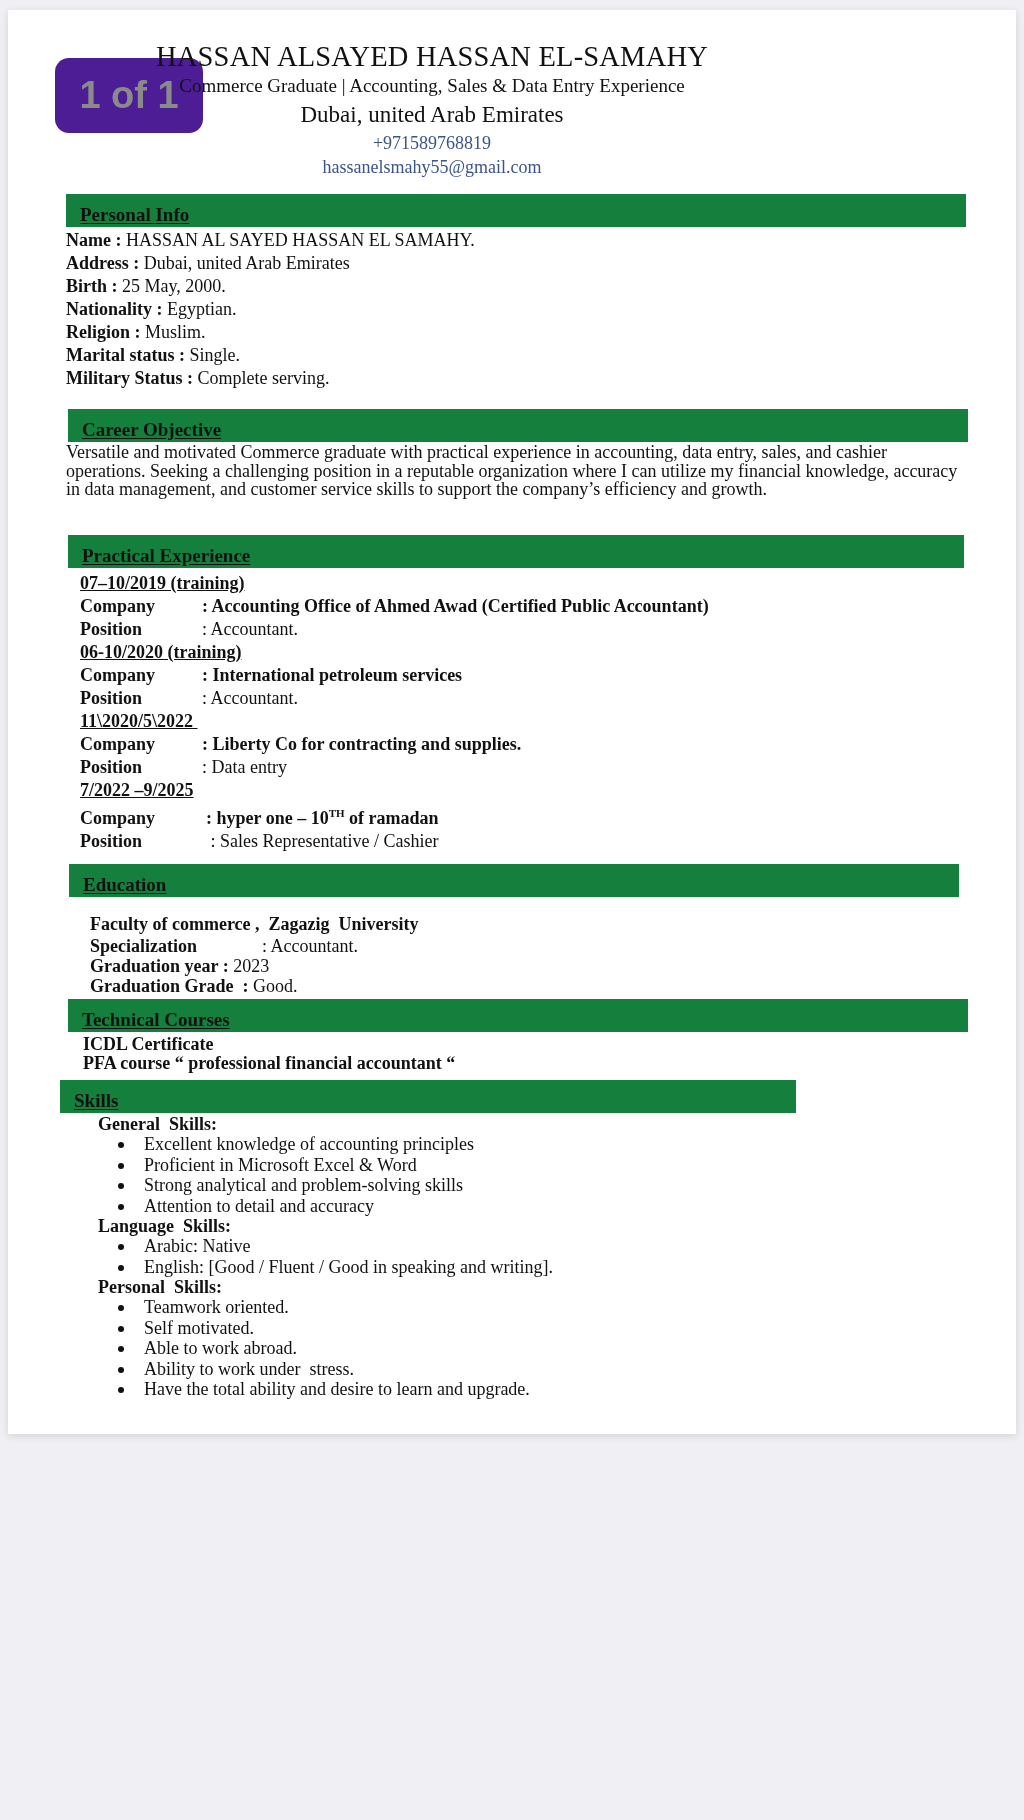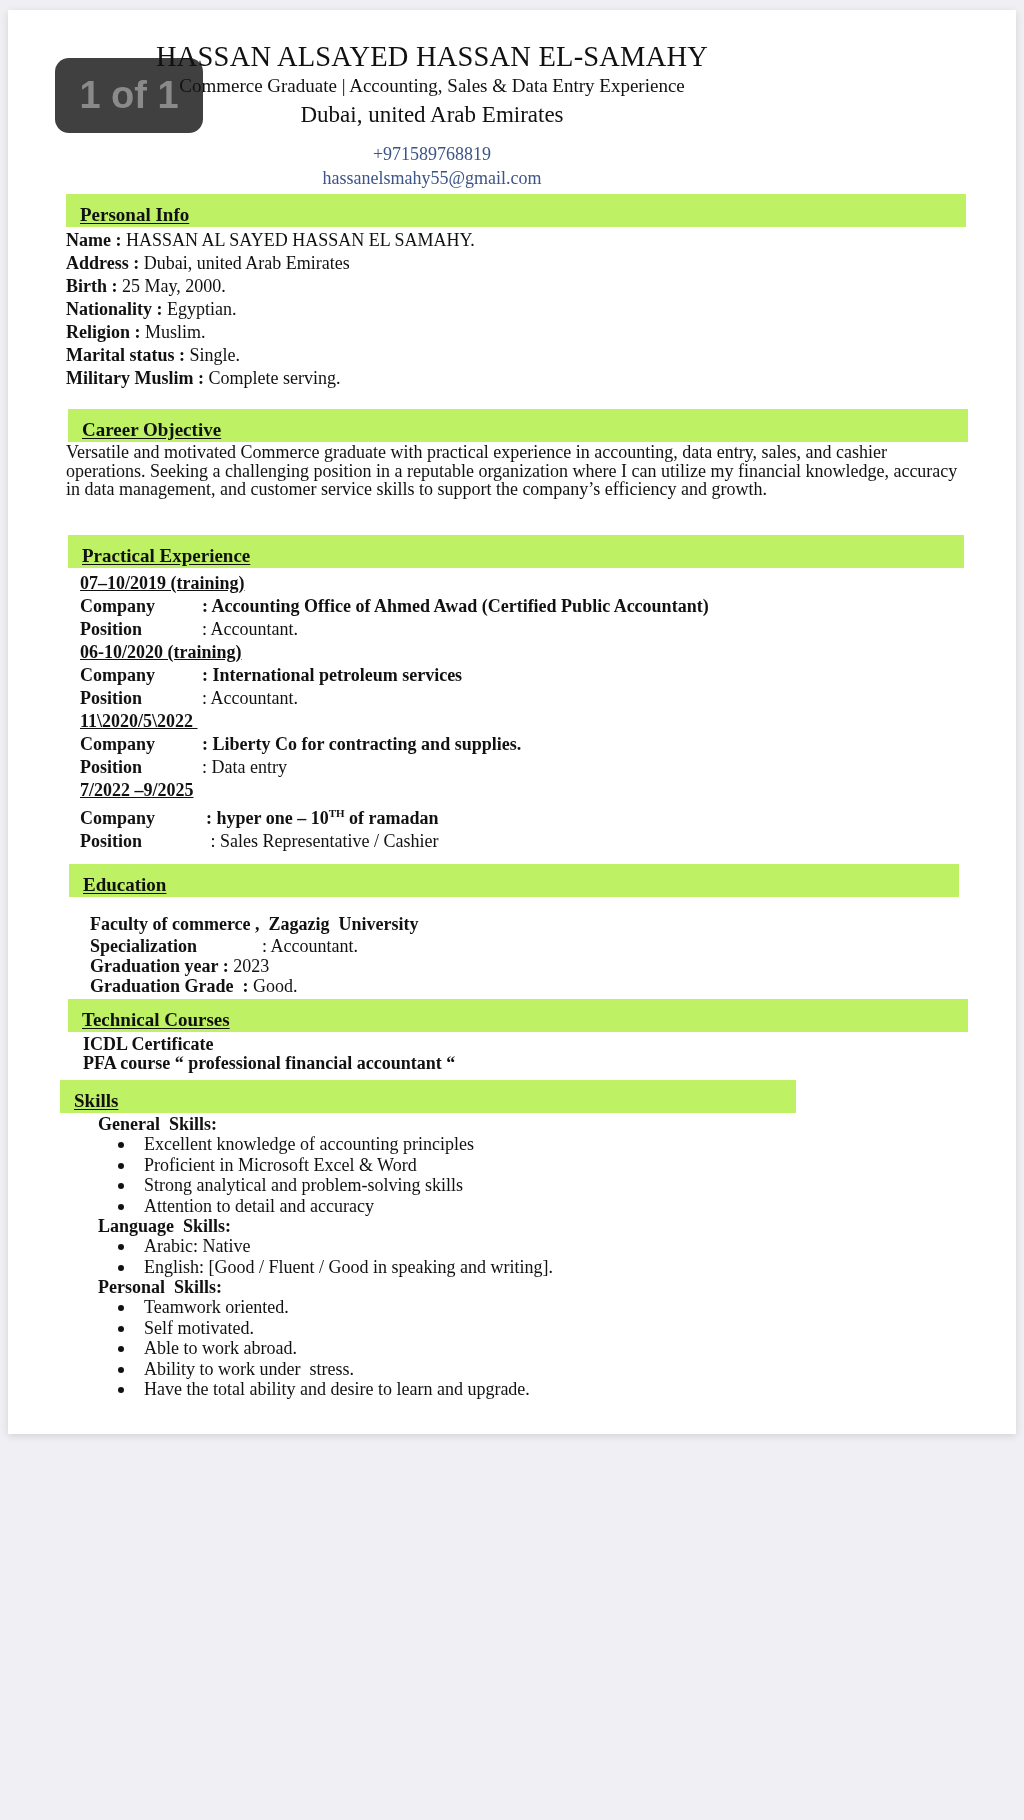--- a/index.html
+++ b/index.html
@@ -5,35 +5,35 @@
   * { box-sizing: border-box; margin: 0; padding: 0; }
   html, body { width: 1024px; height: 1820px; background: #efeff4; overflow: hidden; }
   body { font-family: "Liberation Serif", "DejaVu Serif", serif; color: #111; position: relative; }
 
   .page {
     position: absolute; left: 8px; top: 10px; width: 1008px; height: 1424px;
     background: #fff; box-shadow: 0 2px 8px rgba(0,0,0,0.12);
   }
   .page-badge {
     position: absolute; left: 47px; top: 48px; width: 148px; height: 75px;
-    background: #404040; border-radius: 14px;
+    background: #4c1d95; border-radius: 14px;
     display: flex; align-items: center; justify-content: center;
     font-family: "Liberation Sans", "DejaVu Sans", sans-serif;
     font-weight: bold; font-size: 38px; color: #8a8a8a;
   }
 
   .header { position: absolute; left: 0; top: 28px; width: 848px; text-align: center; }
   .header .name { font-size: 30px; letter-spacing: 0.2px; line-height: 1.2; margin-left: 0px; transform: scaleX(0.95); }
   .header .tagline { font-size: 19px; line-height: 1.3; margin-top: 0px; }
   .header .location { font-size: 23px; line-height: 1.25; margin-top: 2px; }
   .header .phone, .header .email { font-size: 18px; color: #3c5486; line-height: 1.3; }
-  .header .phone { margin-top: 14px; }
+  .header .phone { margin-top: 3px; }
 
   .section-bar {
-    position: absolute; background: #bef264; height: 33px;
+    position: absolute; background: #15803d; height: 33px;
     padding-left: 14px; display: flex; align-items: flex-end; padding-bottom: 1px;
   }
   .section-bar span { font-weight: bold; font-size: 19px; text-decoration: underline; text-underline-offset: 2px; }
 
   .block { position: absolute; font-size: 18px; line-height: 23px; }
   .block .row { white-space: nowrap; }
   .b { font-weight: bold; }
   .u { text-decoration: underline; font-weight: bold; }
   .lbl { display: inline-block; font-weight: bold; }
 
@@ -65,21 +65,21 @@
   <div class="section-bar" style="left:58px; top:184px; width:900px;">
     <span>Personal Info</span>
   </div>
   <div class="block" style="left:58px; top:219px;">
     <div class="row"><span class="b">Name  : </span><span>HASSAN AL SAYED HASSAN EL SAMAHY.</span></div>
     <div class="row"><span class="b">Address : </span><span>Dubai, united Arab Emirates</span></div>
     <div class="row"><span class="b">Birth : </span><span>25 May, 2000.</span></div>
     <div class="row"><span class="b">Nationality : </span><span>Egyptian.</span></div>
     <div class="row"><span class="b">Religion : </span><span>Muslim.</span></div>
     <div class="row"><span class="b">Marital status : </span><span>Single.</span></div>
-    <div class="row"><span class="b">Military Muslim : </span><span>Complete serving.</span></div>
+    <div class="row"><span class="b">Military Status : </span><span>Complete serving.</span></div>
   </div>
 
   <div class="section-bar" style="left:60px; top:399px; width:900px;">
     <span>Career Objective</span>
   </div>
   <div class="block objective" style="left:58px; top:433px; width:900px;">Versatile and motivated Commerce graduate with practical experience in accounting, data entry, sales, and cashier operations. Seeking a challenging position in a reputable organization where I can utilize my financial knowledge, accuracy in data management, and customer service skills to support the company’s efficiency and growth.</div>
 
   <div class="section-bar" style="left:60px; top:525px; width:896px;">
     <span>Practical Experience</span>
   </div>

